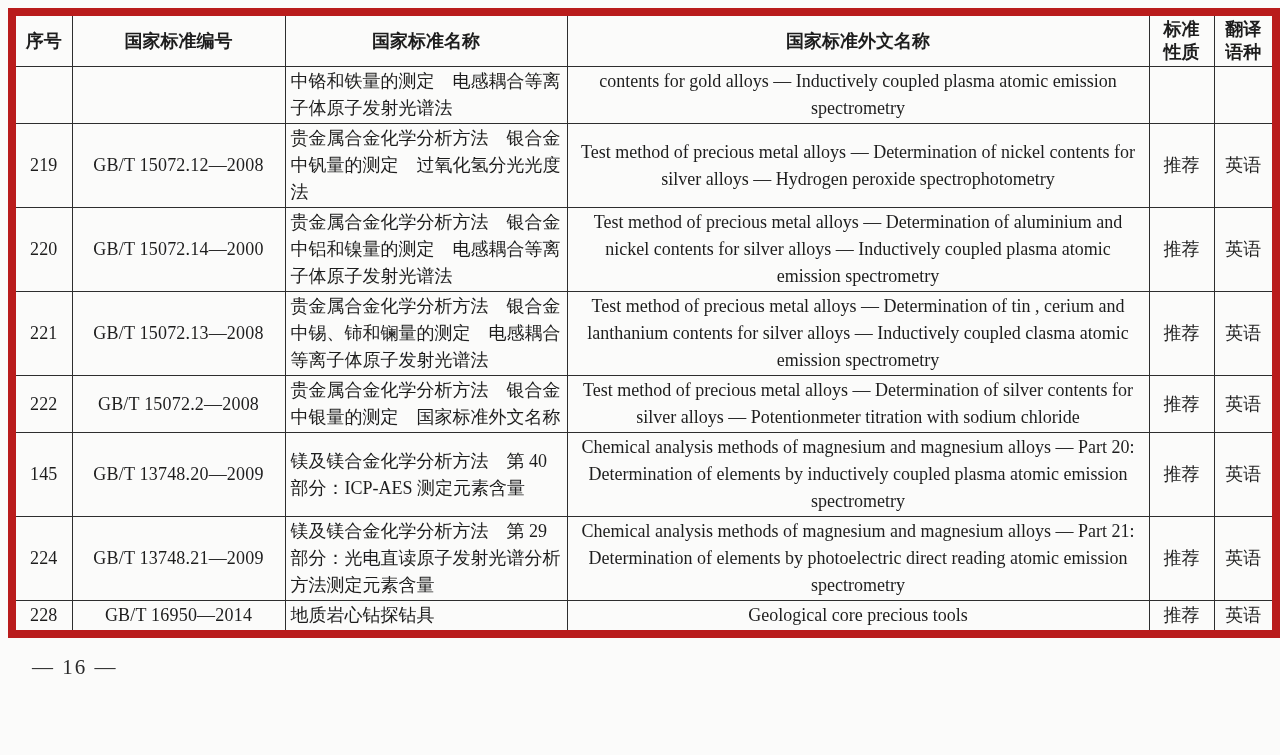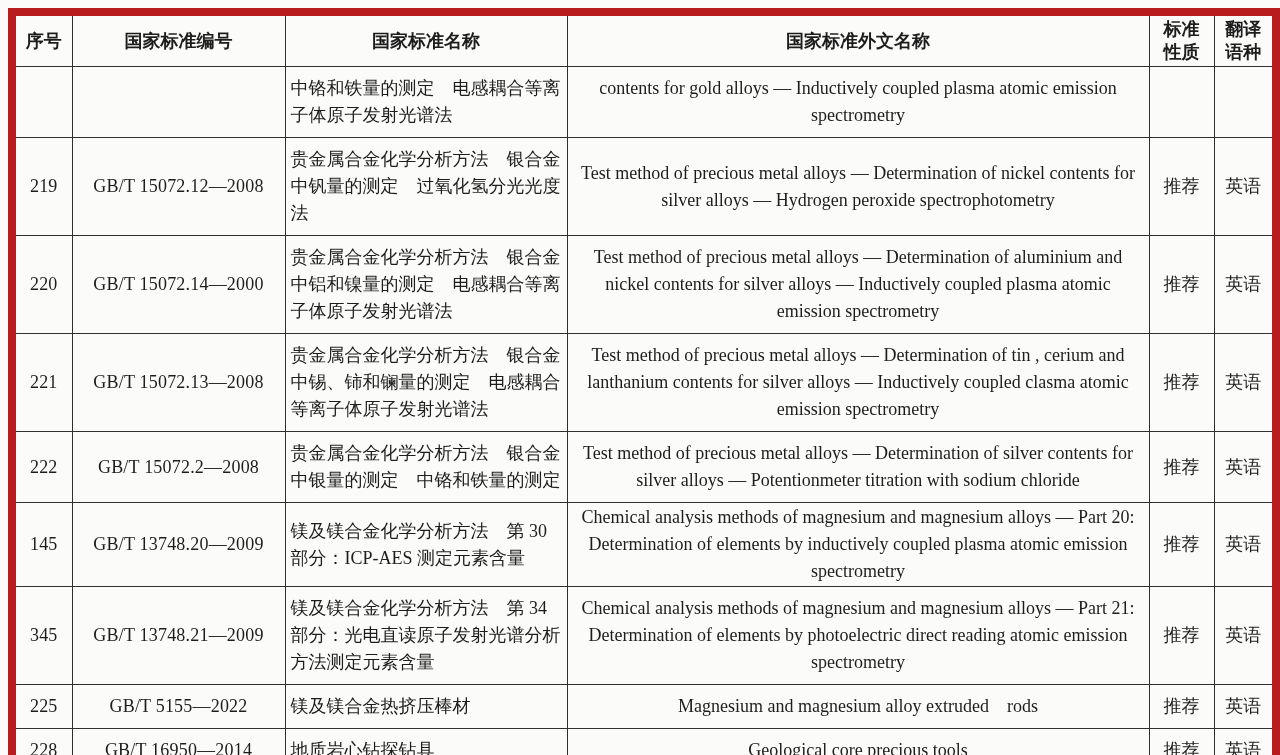--- a/index.html
+++ b/index.html
@@ -36,21 +36,21 @@
   }
   .standards th {
     font-weight: bold;
     height: 48px;
     line-height: 23px;
     white-space: pre-line;
     padding: 2px 2px;
   }
   .standards td.c-name_cn {
     text-align: left;
-    padding: 8px 5px;
+    padding: 1px 5px;
   }
   .standards td.c-index, .standards td.c-code {
     letter-spacing: 0.2px;
   }
   .col-index    { width: 60px; }
   .col-code     { width: 213px; }
   .col-name_cn  { width: 282px; }
   .col-name_en  { width: 582px; }
   .col-nature   { width: 65px; }
   .col-language { width: 62px; }
@@ -115,46 +115,38 @@
           <td class="c-index">221</td>
           <td class="c-code">GB/T 15072.13—2008</td>
           <td class="c-name_cn">贵金属合金化学分析方法　银合金中锡、铈和镧量的测定　电感耦合等离子体原子发射光谱法</td>
           <td class="c-name_en">Test method of precious metal alloys — Determination of tin , cerium and lanthanium contents for silver alloys — Inductively coupled clasma atomic emission spectrometry</td>
           <td class="c-nature">推荐</td>
           <td class="c-language">英语</td>
         </tr>
         <tr>
           <td class="c-index">222</td>
           <td class="c-code">GB/T 15072.2—2008</td>
-          <td class="c-name_cn">贵金属合金化学分析方法　银合金中银量的测定　中铬和铁量的测定</td>
+          <td class="c-name_cn">贵金属合金化学分析方法　银合金中银量的测定　国家标准外文名称</td>
           <td class="c-name_en">Test method of precious metal alloys — Determination of silver contents for silver alloys — Potentionmeter titration with sodium chloride</td>
           <td class="c-nature">推荐</td>
           <td class="c-language">英语</td>
         </tr>
         <tr>
           <td class="c-index">145</td>
           <td class="c-code">GB/T 13748.20—2009</td>
-          <td class="c-name_cn">镁及镁合金化学分析方法　第 30 部分：ICP-AES 测定元素含量</td>
+          <td class="c-name_cn">镁及镁合金化学分析方法　第 40 部分：ICP-AES 测定元素含量</td>
           <td class="c-name_en">Chemical analysis methods of magnesium and magnesium alloys — Part 20: Determination of elements by inductively coupled plasma atomic emission spectrometry</td>
           <td class="c-nature">推荐</td>
           <td class="c-language">英语</td>
         </tr>
         <tr>
-          <td class="c-index">345</td>
+          <td class="c-index">224</td>
           <td class="c-code">GB/T 13748.21—2009</td>
-          <td class="c-name_cn">镁及镁合金化学分析方法　第 34 部分：光电直读原子发射光谱分析方法测定元素含量</td>
+          <td class="c-name_cn">镁及镁合金化学分析方法　第 29 部分：光电直读原子发射光谱分析方法测定元素含量</td>
           <td class="c-name_en">Chemical analysis methods of magnesium and magnesium alloys — Part 21: Determination of elements by photoelectric direct reading atomic emission spectrometry</td>
-          <td class="c-nature">推荐</td>
-          <td class="c-language">英语</td>
-        </tr>
-        <tr>
-          <td class="c-index">225</td>
-          <td class="c-code">GB/T 5155—2022</td>
-          <td class="c-name_cn">镁及镁合金热挤压棒材</td>
-          <td class="c-name_en">Magnesium and magnesium alloy extruded　rods</td>
           <td class="c-nature">推荐</td>
           <td class="c-language">英语</td>
         </tr>
         <tr>
           <td class="c-index">228</td>
           <td class="c-code">GB/T 16950—2014</td>
           <td class="c-name_cn">地质岩心钻探钻具</td>
           <td class="c-name_en">Geological core precious tools</td>
           <td class="c-nature">推荐</td>
           <td class="c-language">英语</td>

